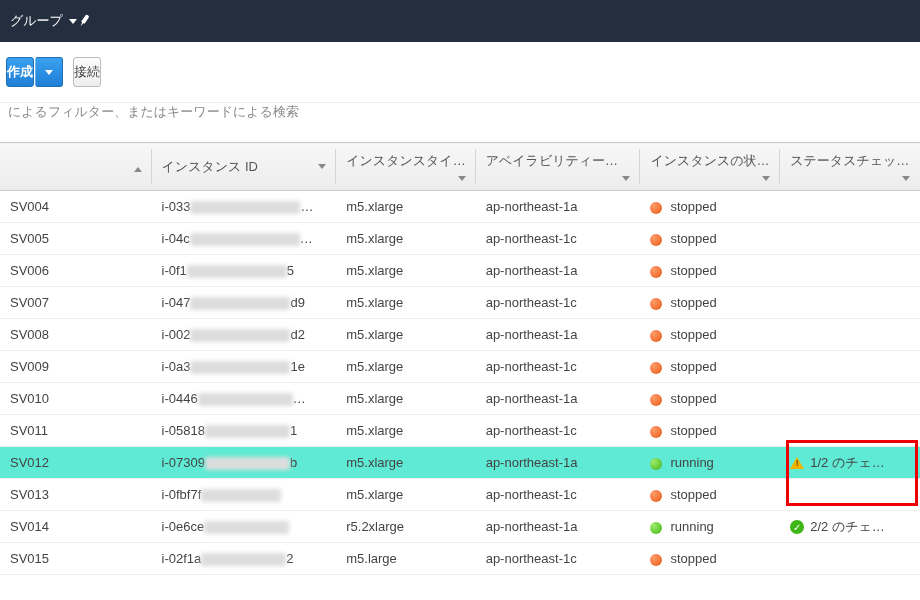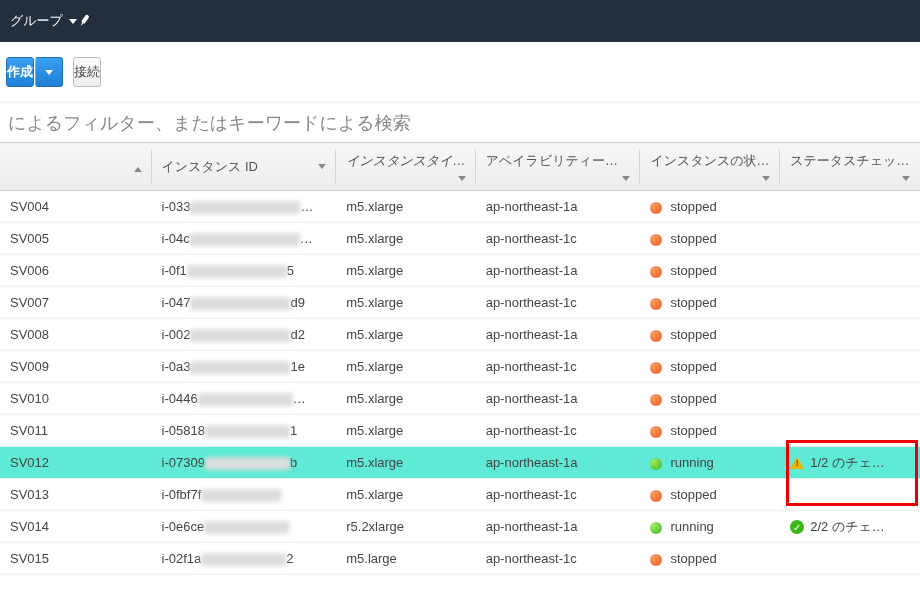--- a/index.html
+++ b/index.html
@@ -15,42 +15,42 @@
 
 
 .toolbar { height: 60px; display: flex; align-items: center; padding: 0 6px; gap: 10px; border-bottom: 0; }
 .btn { height: 30px; padding: 0 0; border: 1px solid #bbb; background: linear-gradient(#fdfdfd,#eee); border-radius: 3px; font-size: 13px; cursor: pointer; display: inline-flex; align-items: center; gap: 6px; color: #444; }
 .btn.primary { background: linear-gradient(#3aa0f0,#1e7fd6); border-color: #1e6fb8; color: #fff; font-weight: bold; }
 .btn.primary-drop { background: linear-gradient(#3aa0f0,#1e7fd6); border-color: #1e6fb8; width: 28px; padding: 0; justify-content: center; margin-left: -9px; border-left: 1px solid rgba(255,255,255,.3); }
 .btn.primary-drop .bcaret { border-top-color: #fff; }
 .bcaret { width: 0; height: 0; border-left: 4px solid transparent; border-right: 4px solid transparent; border-top: 5px solid #777; display: inline-block; }
 
 
-.filterbar { height: 40px; display: flex; align-items: center; padding: 0 8px; color: #888; font-size: 18px; border-top: 1px solid #eee; }
+.filterbar { height: 40px; display: flex; align-items: flex-start; padding: 0 8px; color: #888; font-size: 13px; border-top: 1px solid #eee; }
 
 
 .tbl { width: 100%; border-collapse: collapse; }
 .tbl th { text-align: left; font-weight: normal; color: #555; background: linear-gradient(#f7f7f7,#ececec); border-top: 1px solid #ccc; border-bottom: 1px solid #ccc; height: 48px; padding: 0 10px; white-space: nowrap; position: relative; }
 .tbl th:not(:last-child)::after { content: ""; position: absolute; right: 0; top: 6px; bottom: 6px; width: 1px; background: #d5d5d5; }
 .tbl th .sort { float: right; margin-left: 6px; margin-top: 6px; width: 0; height: 0; border-left: 4px solid transparent; border-right: 4px solid transparent; border-top: 5px solid #888; }
 .tbl th .sort.up { border-top: none; border-bottom: 5px solid #888; }
 .tbl td { height: 32px; padding: 0 10px; border-bottom: 1px solid #eee; white-space: nowrap; color: #444; }
 .tbl tr.selected td { background: #5eead4; }
 .censor { display: inline-block; height: 13px; background: #ddd; vertical-align: middle; filter: blur(2px); border-radius: 1px; }
 .state-dot { width: 12px; height: 12px; border-radius: 50%; display: inline-block; vertical-align: middle; margin-right: 8px; position: relative; }
 .state-dot.stopped { background: radial-gradient(circle at 30% 30%, #ff9a66, #e85a1a); }
 .state-dot.running { background: radial-gradient(circle at 30% 30%, #9feb6a, #3fb618); }
 .check-ok { width: 14px; height: 14px; border-radius: 50%; background: #3fb618; display: inline-flex; align-items: center; justify-content: center; color: #fff; font-size: 10px; margin-right: 6px; vertical-align: middle; }
 .check-ok::after { content: "✓"; }
 .check-warn { display: inline-block; width: 0; height: 0; border-left: 7px solid transparent; border-right: 7px solid transparent; border-bottom: 12px solid #f0b400; position: relative; margin-right: 6px; vertical-align: middle; }
 .check-warn::after { content: "!"; position: absolute; top: 1px; left: -2px; width: 4px; font-size: 9px; font-weight: bold; color: #7a5300; text-align: center; }
 
 .col-name { width: 190px; }
 .col-id   { width: 190px; }
-.col-type { width: 120px; font-style: italic; }
+.col-type { width: 120px; }
 .col-az   { width: 170px; }
 .col-state{ width: 140px; }
 .col-check{ width: 140px; }
 
 .hl-wrap { position: relative; }
 .hl-box { position: absolute; border: 3px solid #e00; pointer-events: none; }
 </style>
 </head>
 <body>
 

